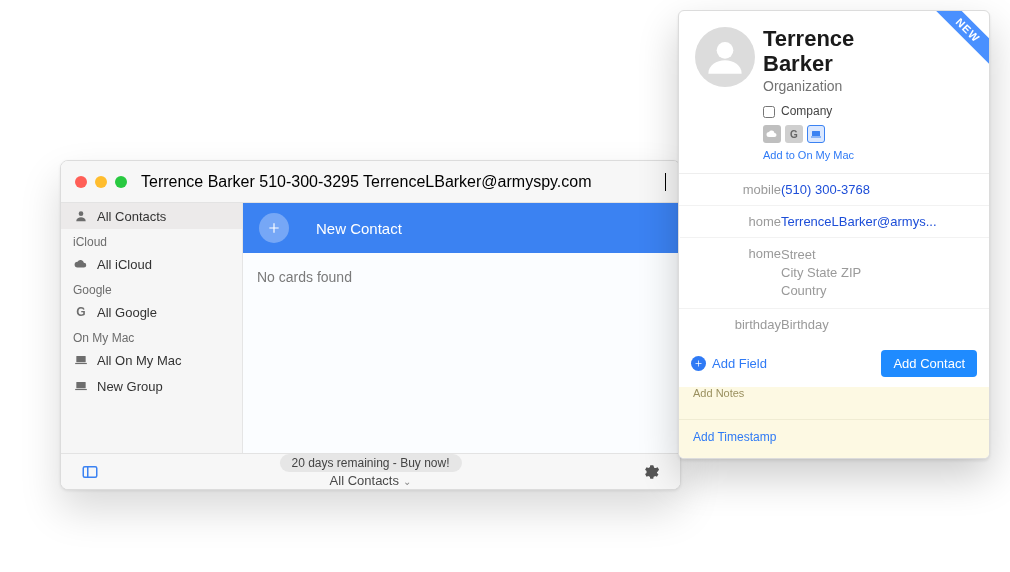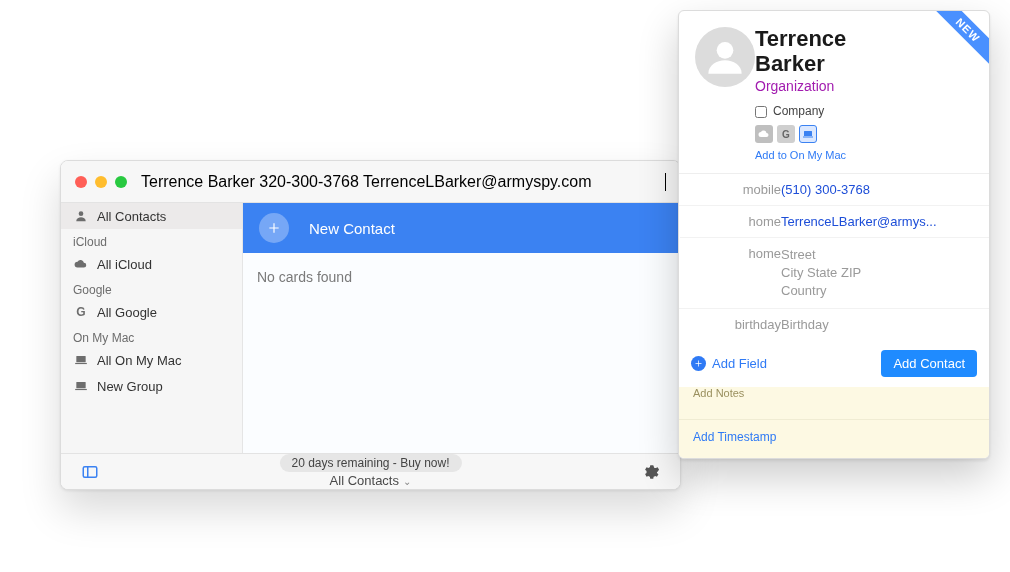--- a/index.html
+++ b/index.html
@@ -17,46 +17,46 @@
 
   .body{flex:1;display:flex;background:#fff;overflow:hidden}
   .sidebar{width:182px;background:#f6f6f6;border-right:1px solid #e5e5e5;display:flex;flex-direction:column;font-size:13px;color:#333;overflow:hidden}
   .sb-row{display:flex;align-items:center;gap:8px;padding:4px 12px;height:26px;cursor:default}
   .sb-row.sel{background:#eceaea}
   .sb-group{padding:6px 12px 2px;font-weight:400;color:#6d6d6d;font-size:12px}
   .sb-icon{width:16px;height:16px;display:inline-flex;align-items:center;justify-content:center;color:#6d6d6d}
   .sb-icon svg{width:14px;height:14px;fill:currentColor}
 
   .content{flex:1;display:flex;flex-direction:column;background:#fbfdff;position:relative;overflow:hidden}
-  .newbar{height:50px;background:#3b82f2;display:flex;align-items:center;padding:0 16px;gap:20px;color:#fff;font-size:15px;position:relative}
+  .newbar{height:50px;background:#3b82f2;display:flex;align-items:center;padding:0 16px;gap:27px;color:#fff;font-size:15px;position:relative}
   .plus{width:30px;height:30px;border-radius:50%;background:rgba(255,255,255,0.3);display:flex;align-items:center;justify-content:center}
   .plus svg{width:14px;height:14px;fill:#fff}
   .nocards{padding:16px 14px;color:#7a7a7a;font-size:14px}
 
   .bottombar{height:36px;border-top:1px solid #e3e3e3;background:#f7f7f7;display:flex;align-items:center;padding:0 20px;position:relative;font-size:13px;color:#4a4a4a}
   .panel-icon,.gear-icon{width:18px;height:18px;color:#3b82f2}
   .gear-icon{color:#555;margin-left:auto}
   .bottom-center{position:absolute;left:50%;transform:translateX(-50%);text-align:center;line-height:14px}
   .pill{background:#e6e6e6;border-radius:11px;padding:2px 12px;font-size:12px;color:#444;display:inline-block;margin-bottom:2px}
   .chev{margin-left:4px;font-size:10px;color:#888}
 
   
   .card{position:absolute;right:20px;top:10px;width:312px;border:1px solid #dcdcdc;border-radius:6px;box-shadow:0 18px 40px rgba(0,0,0,0.20),0 2px 3px rgba(0,0,0,0.08);background:#fff;overflow:hidden;display:flex;flex-direction:column}
   .card::before{
     content:attr(data-ribbon);
     position:absolute;top:10px;right:-24px;width:90px;text-align:center;
     background:#4a90ff;color:#fff;font-size:11px;font-weight:600;letter-spacing:1px;
     transform:rotate(45deg);padding:3px 0;z-index:3}
   .card-pointer{position:absolute;left:-8px;top:216px;width:0;height:0;border-top:9px solid transparent;border-bottom:9px solid transparent;border-right:9px solid #fff;filter:drop-shadow(-1px 0 0 #dcdcdc)}
-  .card-head{display:flex;padding:16px 16px 6px;gap:0}
+  .card-head{display:flex;padding:16px 16px 6px;gap:8px}
   .avatar{width:60px;height:60px;border-radius:50%;background:#dcdcdc;display:flex;align-items:center;justify-content:center;flex:0 0 auto}
   .avatar svg{width:40px;height:40px;fill:#fff}
   .head-text{flex:1;display:flex;flex-direction:column;gap:2px}
   .name{font-size:22px;font-weight:600;color:#1a1a1a;line-height:23px}
-  .org{font-size:14px;color:#a21caf;margin-top:1px}
+  .org{font-size:14px;color:#737373;margin-top:1px}
   .company-row{display:flex;align-items:flex-end;gap:6px;font-size:12px;color:#444;margin-top:8px}
   .company-row input{width:12px;height:12px}
   .mini-icons{display:flex;gap:4px;margin-top:5px}
   .mini{width:18px;height:18px;border-radius:3px;display:flex;align-items:center;justify-content:center;font-size:10px;font-weight:700}
   .mini.cloud{background:#bfbfbf;color:#fff}
   .mini.g{background:#cfcfcf;color:#666}
   .mini.mac{background:#dbe8ff;border:1px solid #3b82f2;color:#3b82f2}
   .addlink{font-size:11px;color:#2f7af5;margin-top:4px}
 
   .fields{border-top:1px solid #eee;margin-top:6px}
@@ -79,21 +79,21 @@
 </head>
 <body>
 
 <div class="win">
   <div class="titlebar">
     <div class="lights">
       <div class="dot red"></div>
       <div class="dot yellow"></div>
       <div class="dot green"></div>
     </div>
-    <span class="searchbox">Terrence Barker 320-300-3768 TerrenceLBarker@armyspy.com</span>
+    <span class="searchbox">Terrence Barker 510-300-3295 TerrenceLBarker@armyspy.com</span>
       <span class="caret"></span>
   </div>
 
   <div class="body">
     <div class="sidebar">
 
       <div class="sb-row sel">
         <span class="sb-icon">
           <svg viewBox="0 0 24 24">
               <circle cx="12" cy="8" r="4"></circle>

